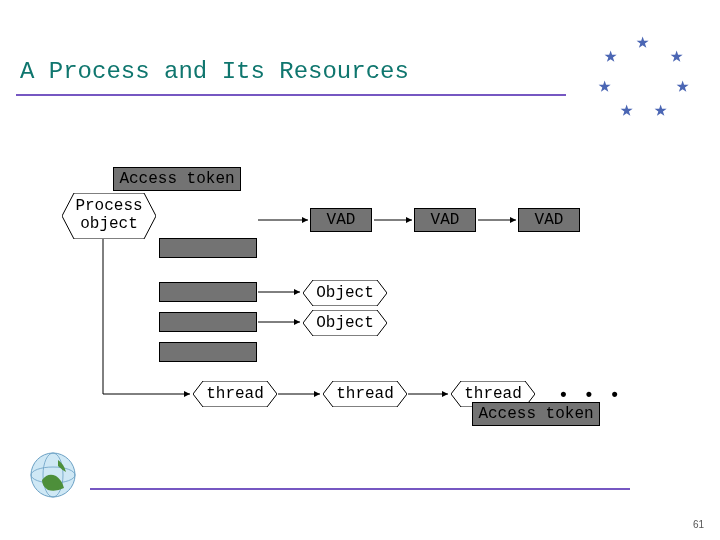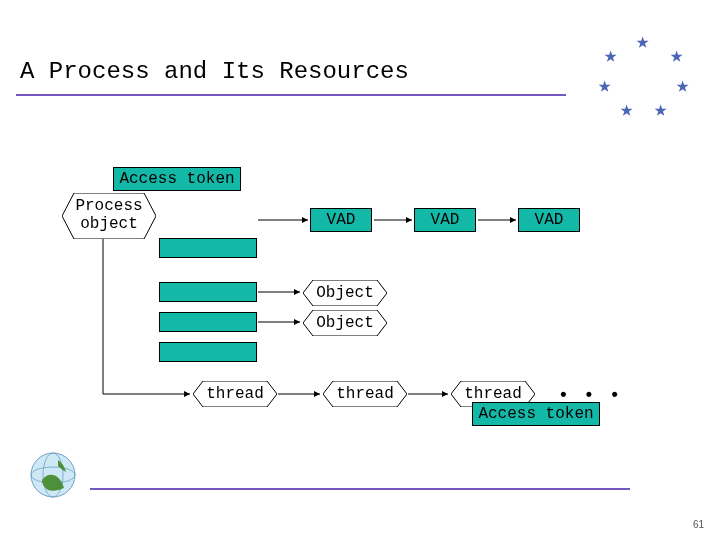--- a/index.html
+++ b/index.html
@@ -9,21 +9,21 @@
     background: #fff;
     font-family: "Courier New", monospace;
     position: relative;
     overflow: hidden;
   }
   .title {
     position: absolute;
     left: 20px;
     top: 58px;
     font-size: 24px;
-    color: #000000;
+    color: #0f766e;
     font-weight: normal;
   }
   .title-underline {
     position: absolute;
     left: 16px;
     top: 94px;
     width: 550px;
     height: 2px;
     background: #7657c2;
   }
@@ -42,21 +42,21 @@
   .diagram {
     position: absolute;
     left: 0;
     top: 0;
     width: 720px;
     height: 540px;
   }
   .box {
     position: absolute;
     border: 1px solid #000;
-    background: #14b8a6;
+    background: #737373;
     font-size: 16px;
     display: flex;
     align-items: center;
     justify-content: center;
     white-space: nowrap;
   }
   .hex {
     position: absolute;
     font-size: 16px;
   }

